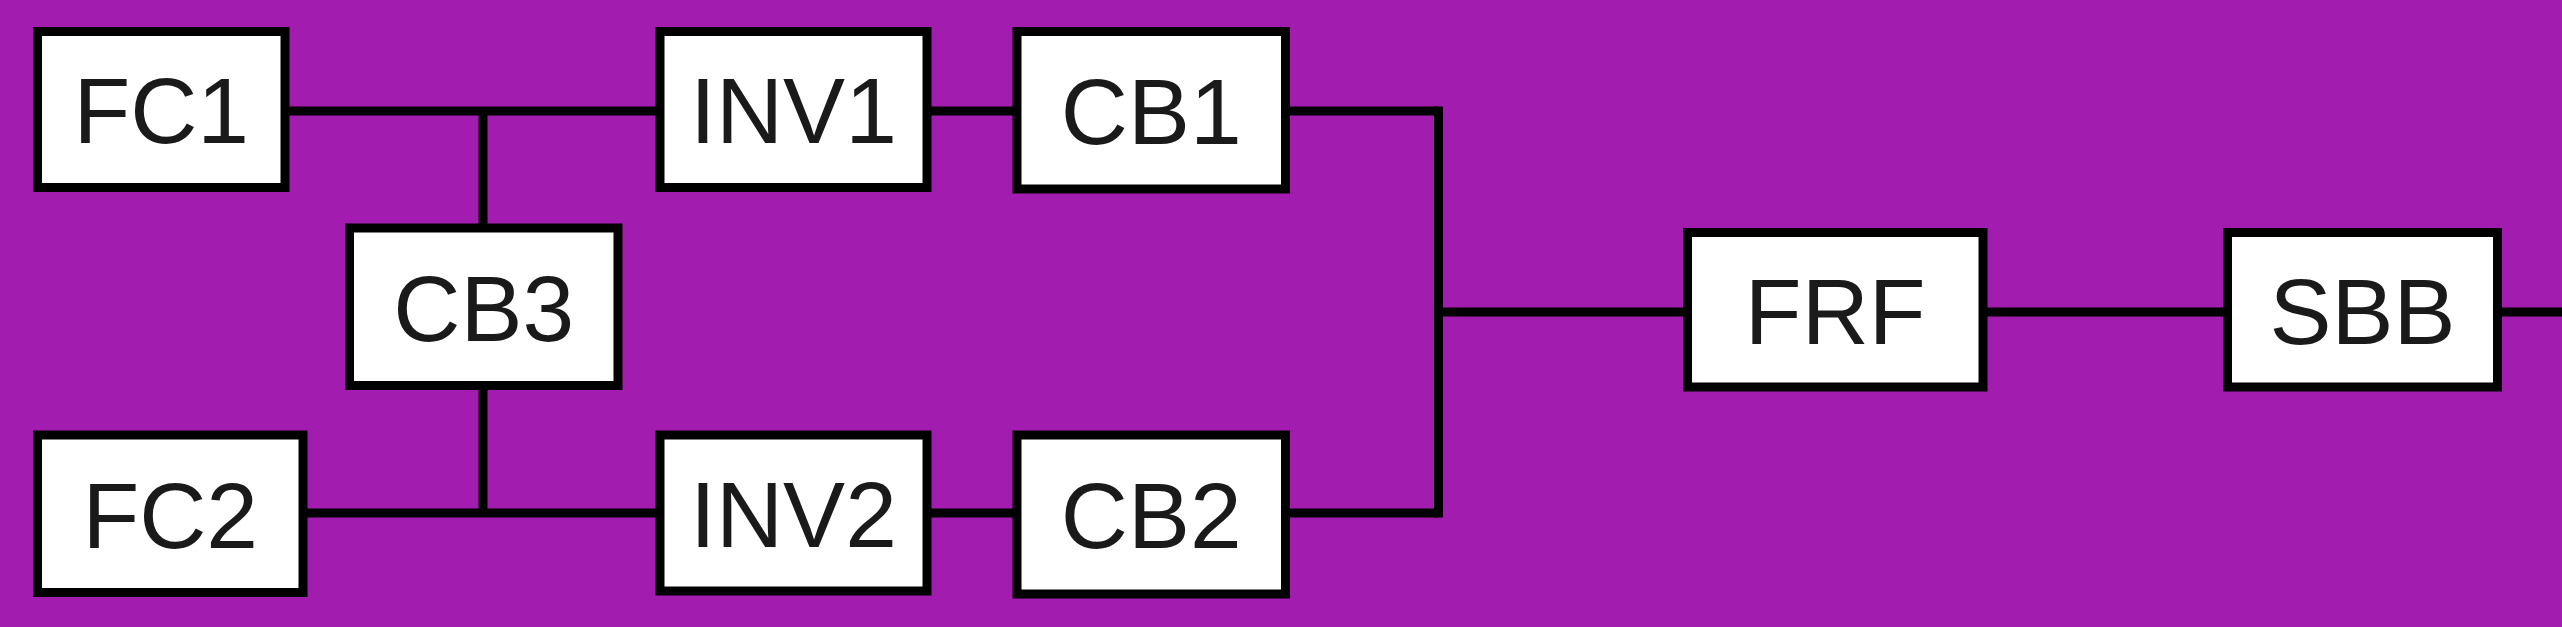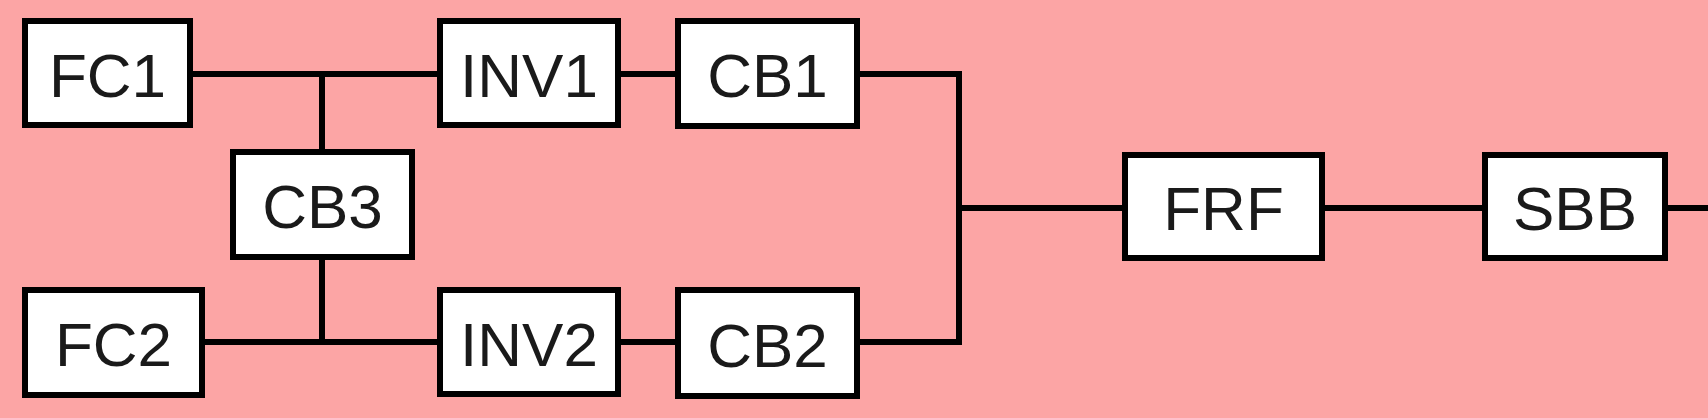--- a/index.html
+++ b/index.html
@@ -5,21 +5,21 @@
 <style>
   html, body {
     margin: 0;
     padding: 0;
     background: #ffffff;
   }
   #diagram-root {
     position: relative;
     width: 1708px;
     height: 418px;
-    background: #fca5a5;
+    background: #a21caf;
     overflow: hidden;
     font-family: "Liberation Sans", sans-serif;
   }
   #diagram-svg {
     position: absolute;
     left: 0;
     top: 0;
     width: 1708px;
     height: 418px;
     display: block;

